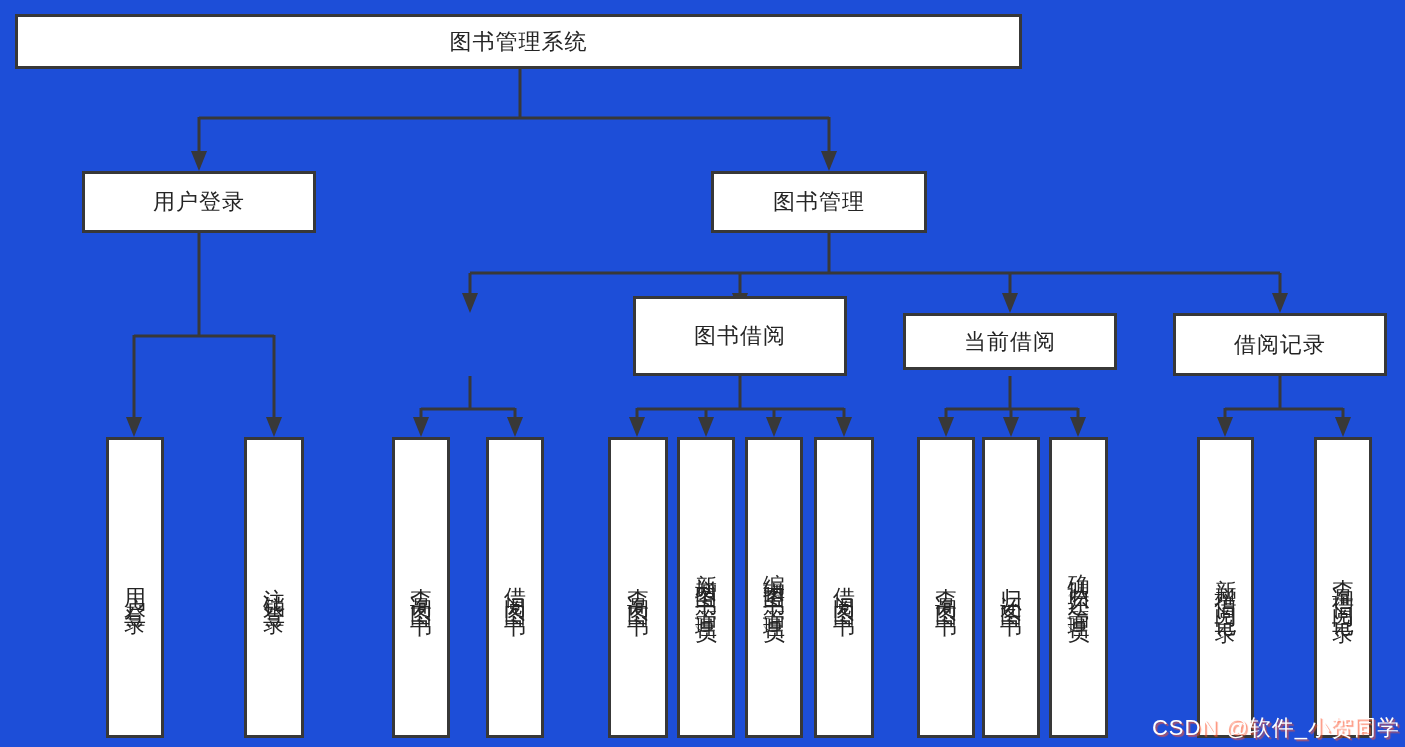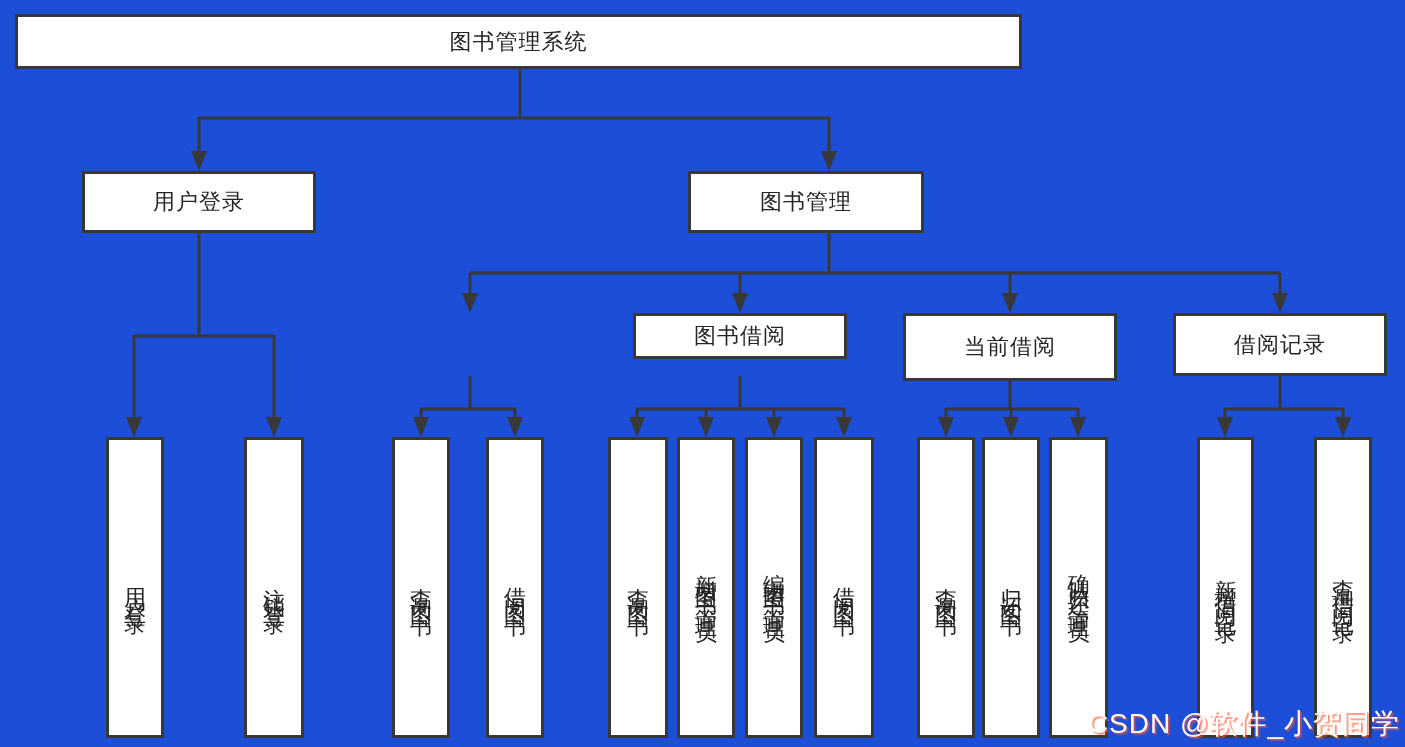--- a/index.html
+++ b/index.html
@@ -46,21 +46,21 @@
     font-size: 22px;
     color: #242424;
     letter-spacing: 9px;
     line-height: 1;
   }
   .vnode.long { letter-spacing: 7px; }
   .watermark {
     position: absolute;
     right: 5px;
     bottom: 4px;
-    font-size: 28px;
+    font-size: 22px;
     color: #ffffff;
     text-shadow: 2px 2px 1px rgba(252, 85, 49, 0.55), 1px 1px 0 rgba(252, 85, 49, 0.35);
     letter-spacing: 1px;
     pointer-events: none;
   }
 </style>
 </head>
 <body>
 
 <div id="canvas">
@@ -134,24 +134,24 @@
       <path d="M1070 417 L1086 417 L1078 437 Z"></path>
 
       <path d="M1217 417 L1233 417 L1225 437 Z"></path>
       <path d="M1335 417 L1351 417 L1343 437 Z"></path>
     </g>
   </svg>
 
   <div class="node" style="left:15px; top:14px; width:1007px; height:55px;">图书管理系统</div>
 
   <div class="node" style="left:82px; top:171px; width:234px; height:62px;">用户登录</div>
-  <div class="node" style="left:688px; top:171px; width:236px; height:62px;font-family:Liberation Mono, monospace;">图书管理</div>
+  <div class="node" style="left:711px; top:171px; width:216px; height:62px;font-family:Liberation Mono, monospace;">图书管理</div>
 
-  <div class="node" style="left:633px; top:313px; width:214px; height:46px;">图书借阅</div>
-  <div class="node" style="left:903px; top:313px; width:214px; height:68px;">当前借阅</div>
+  <div class="node" style="left:633px; top:296px; width:214px; height:80px;">图书借阅</div>
+  <div class="node" style="left:903px; top:313px; width:214px; height:57px;">当前借阅</div>
   <div class="node" style="left:1173px; top:313px; width:214px; height:63px;">借阅记录</div>
 
   <div class="vnode" style="left:106px; top:437px; width:58px; height:301px;">用户登录</div>
   <div class="vnode" style="left:244px; top:437px; width:60px; height:301px;">注销登录</div>
 
   <div class="vnode" style="left:392px; top:437px; width:58px; height:301px;">查询图书</div>
   <div class="vnode" style="left:486px; top:437px; width:58px; height:301px;">借阅图书</div>
 
   <div class="vnode" style="left:608px; top:437px; width:60px; height:301px;">查询图书</div>
   <div class="vnode long" style="left:677px; top:437px; width:58px; height:301px;">新增图书（管理员）</div>

